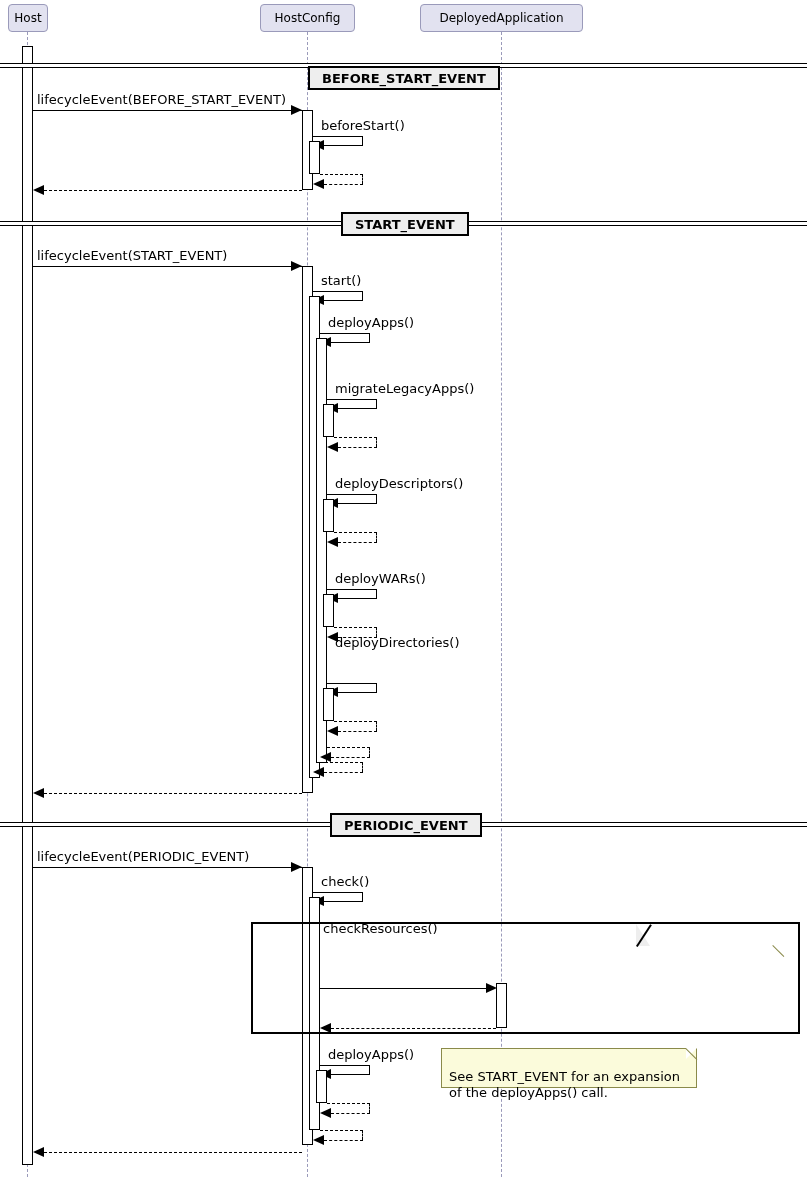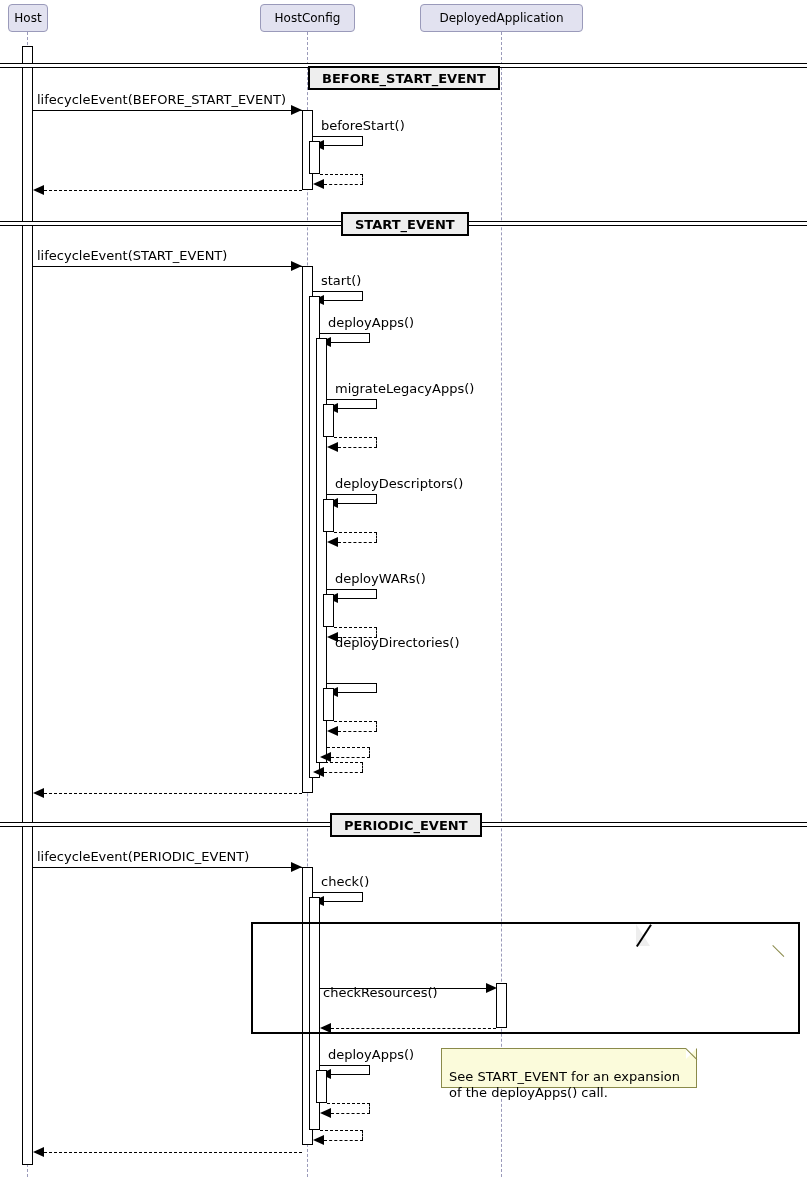--- a/index.html
+++ b/index.html
@@ -361,21 +361,21 @@
   <div class="msg-seg-v" style="left:362px; top:892px; height:9px;"></div>
   <div class="msg-line" style="left:324px; top:901px; width:39px;"></div>
   <div class="arrowhead left" style="left:313px; top:896px;"></div>
 
   <div class="activation" style="left:309px; top:897px; width:11px; height:233px;"></div>
 
   <div class="group-frame" style="left:251px; top:922px; width:549px; height:112px;"></div>
   <div class="group-header-notch" style="left:636px; top:924px;"></div>
   <div class="group-header-notch-line" style="left:636px; top:946px; width:26px; transform: rotate(-57deg);"></div>
 
-  <div class="msg-label" style="left:323px; top:986px;">
+  <div class="msg-label" style="left:323px; top:922px;">
     <span>checkResources()</span>
   </div>
   <div class="msg-line" style="left:320px; top:988px; width:166px;"></div>
   <div class="arrowhead right" style="left:486px; top:983px;"></div>
 
   <div class="activation" style="left:496px; top:983px; width:11px; height:45px;"></div>
 
   <div class="msg-line dashed" style="left:331px; top:1028px; width:165px;"></div>
   <div class="arrowhead left" style="left:320px; top:1023px;"></div>
 

